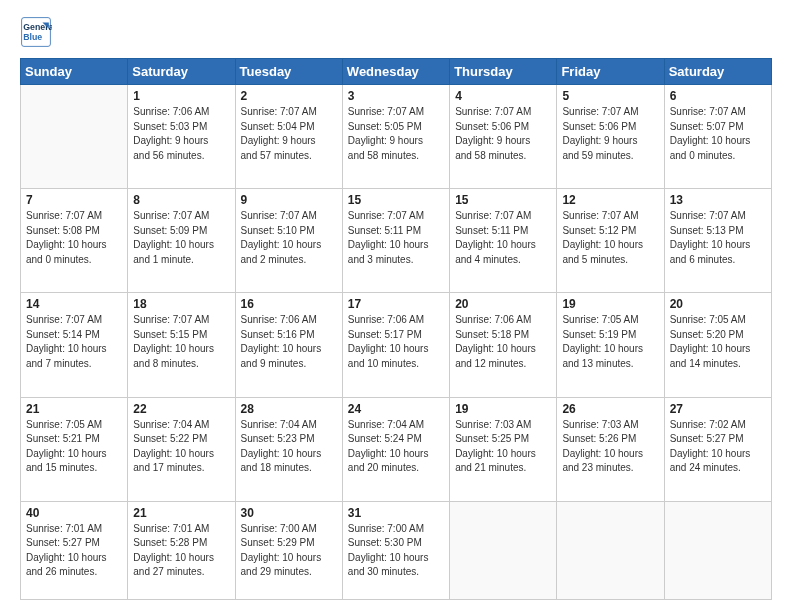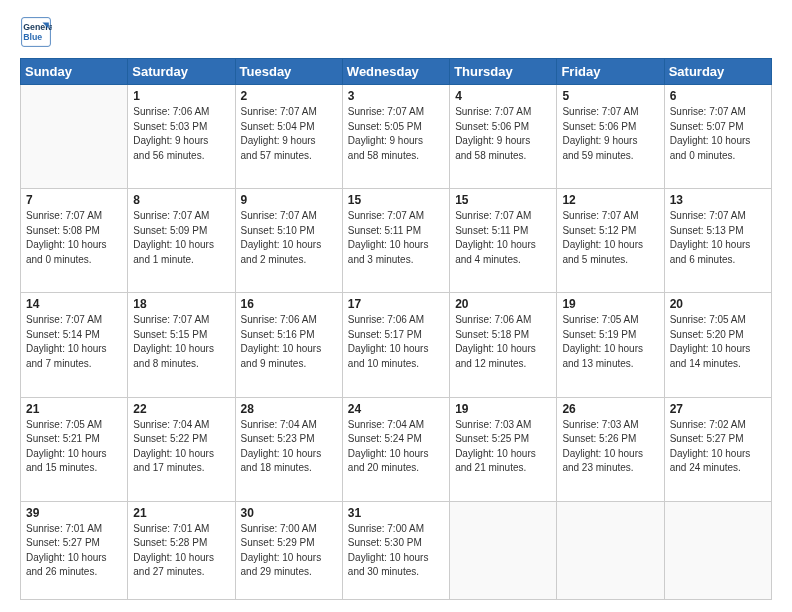--- a/index.html
+++ b/index.html
@@ -244,21 +244,21 @@
             <span class="day-num">26</span>
             <div class="day-info">Sunrise: 7:03 AM<br>Sunset: 5:26 PM<br>Daylight: 10 hours<br>and 23 minutes.</div>
           </td>
           <td>
             <span class="day-num">27</span>
             <div class="day-info">Sunrise: 7:02 AM<br>Sunset: 5:27 PM<br>Daylight: 10 hours<br>and 24 minutes.</div>
           </td>
         </tr>
         <tr class="week-row-last">
           <td>
-            <span class="day-num">39</span>
+            <span class="day-num">40</span>
             <div class="day-info">Sunrise: 7:01 AM<br>Sunset: 5:27 PM<br>Daylight: 10 hours<br>and 26 minutes.</div>
           </td>
           <td>
             <span class="day-num">21</span>
             <div class="day-info">Sunrise: 7:01 AM<br>Sunset: 5:28 PM<br>Daylight: 10 hours<br>and 27 minutes.</div>
           </td>
           <td>
             <span class="day-num">30</span>
             <div class="day-info">Sunrise: 7:00 AM<br>Sunset: 5:29 PM<br>Daylight: 10 hours<br>and 29 minutes.</div>
           </td>

